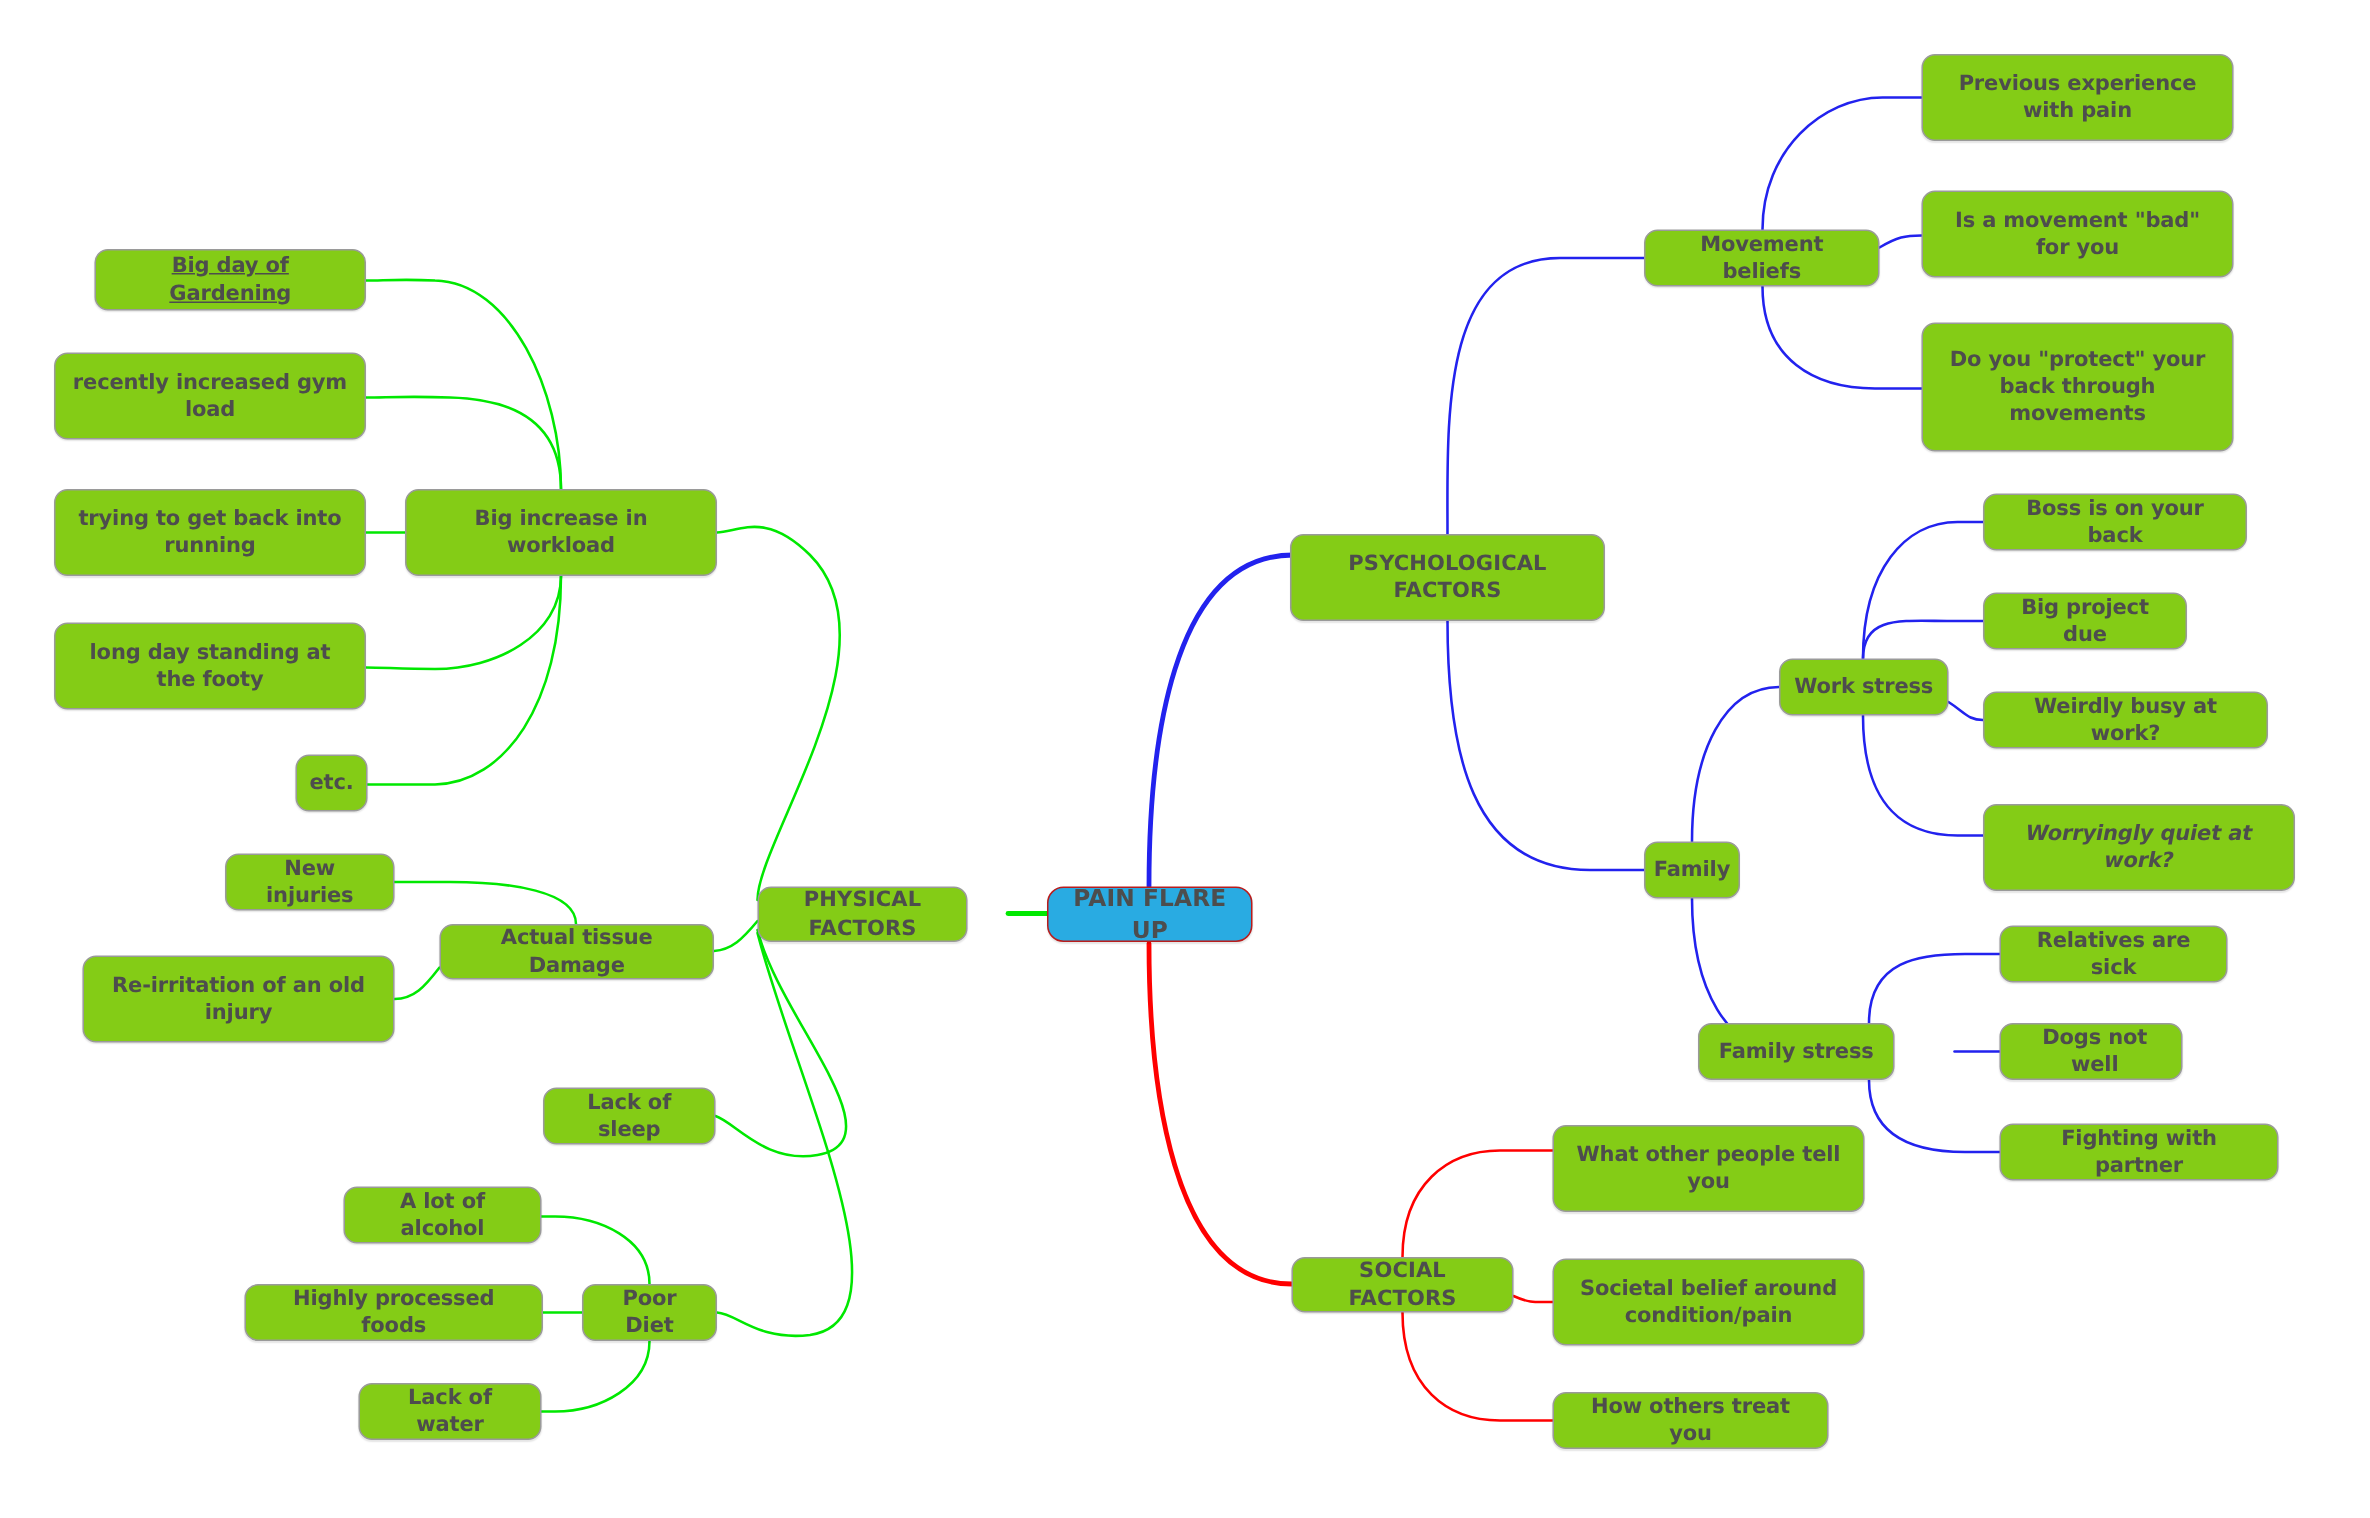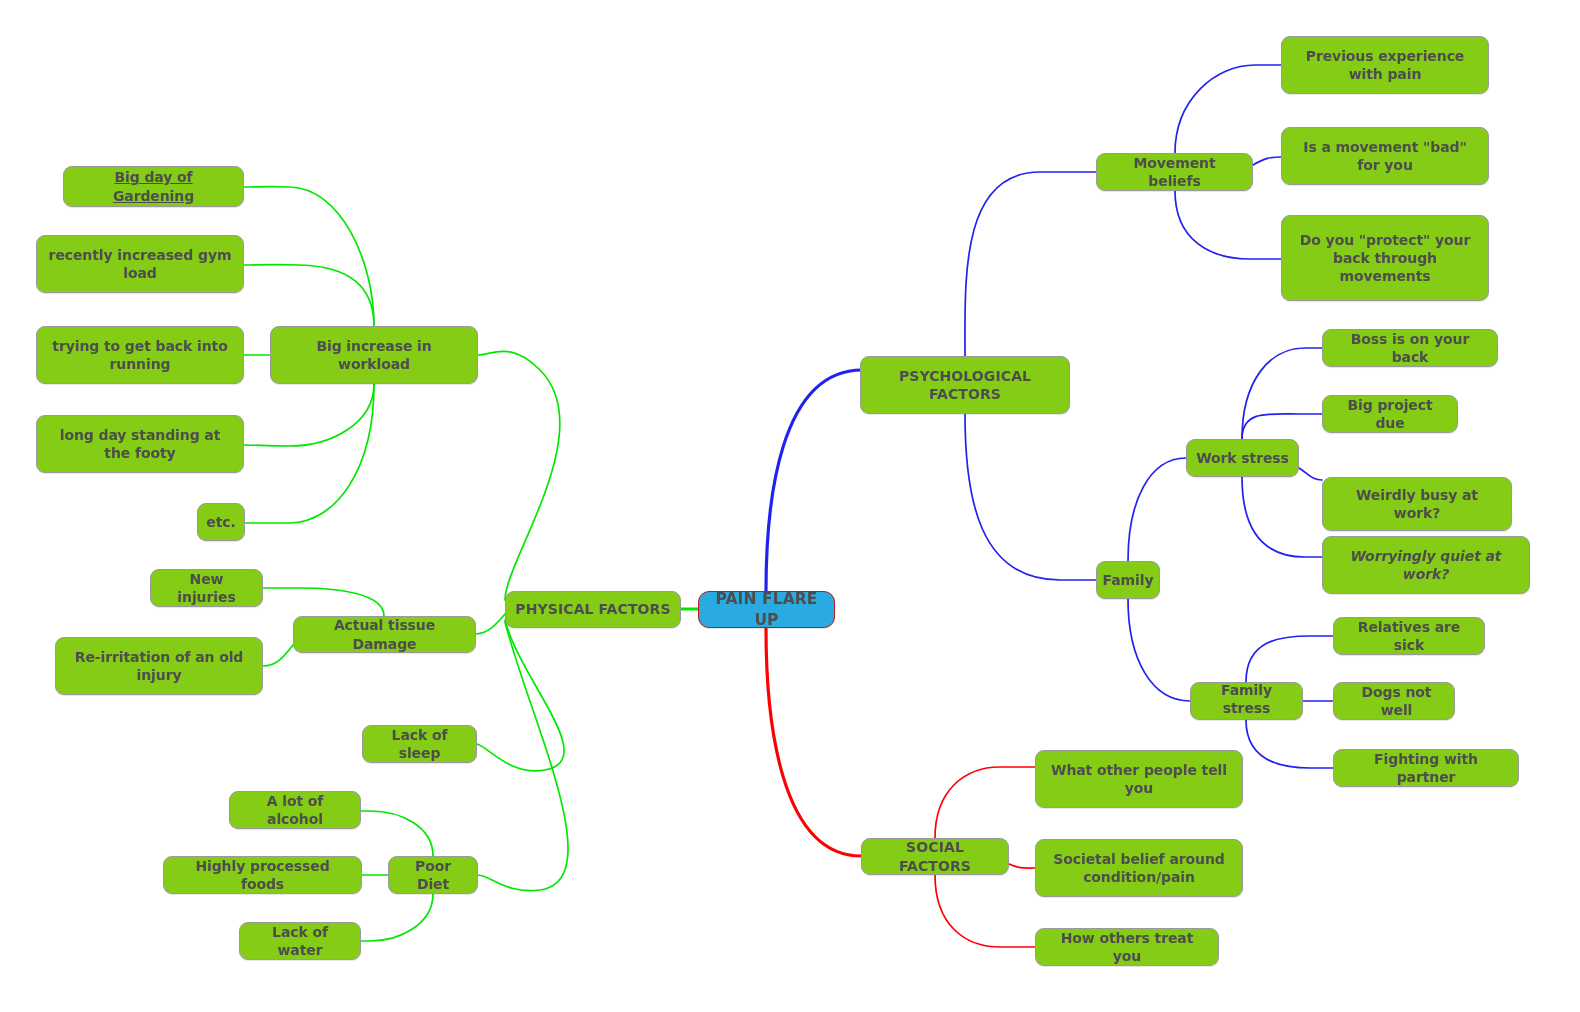--- a/index.html
+++ b/index.html
@@ -93,21 +93,21 @@
       <path d="M 1303 701 L 1333 701" fill="none" stroke="#2222ee" stroke-width="1.7" stroke-linecap="round"></path>
       <path d="M 1246 720 C 1246 760 1280 768 1310 768 C 1326 768 1324 768 1333 768" fill="none" stroke="#2222ee" stroke-width="1.7" stroke-linecap="round"></path>
       <path d="M 935 838 C 935 790 965 767 1000 767 C 1022 767 1024 767 1035 767" fill="none" stroke="#ff0000" stroke-width="1.7" stroke-linecap="round"></path>
       <path d="M 1009 864 C 1020 869 1024 868 1035 868" fill="none" stroke="#ff0000" stroke-width="1.7" stroke-linecap="round"></path>
       <path d="M 935 875 C 935 925 965 947 1000 947 C 1022 947 1024 947 1035 947" fill="none" stroke="#ff0000" stroke-width="1.7" stroke-linecap="round"></path>
     </svg>
   <div id="nodes">
       <div class="node root caps" style="left: 698px; top: 591px; width: 137px; height: 37px;">
         <span>PAIN FLARE UP</span>
       </div>
-      <div class="node caps" style="left: 505px; top: 591px; width: 176px; height: 37px;">
+      <div class="node caps" style="left: 505px; top: 591px; width: 140px; height: 37px;">
         <span>PHYSICAL FACTORS</span>
       </div>
       <div class="node" style="left: 270px; top: 326px; width: 208px; height: 58px;">
         <span>Big increase in workload</span>
       </div>
       <div class="node" style="left: 63px; top: 166px; width: 181px; height: 41px; text-decoration: underline;">
         <span>Big day of Gardening</span>
       </div>
       <div class="node" style="left: 36px; top: 235px; width: 208px; height: 58px;">
         <span>recently increased gym load</span>
@@ -165,27 +165,27 @@
       </div>
       <div class="node" style="left: 1186px; top: 439px; width: 113px; height: 38px;">
         <span>Work stress</span>
       </div>
       <div class="node" style="left: 1322px; top: 329px; width: 176px; height: 38px;">
         <span>Boss is on your back</span>
       </div>
       <div class="node" style="left: 1322px; top: 395px; width: 136px; height: 38px;">
         <span>Big project due</span>
       </div>
-      <div class="node" style="left: 1322px; top: 461px; width: 190px; height: 54px; margin-top: 16px;">
+      <div class="node" style="left: 1322px; top: 461px; width: 190px; height: 38px;">
         <span>Weirdly busy at work?</span>
       </div>
       <div class="node" style="left: 1322px; top: 536px; width: 208px; height: 58px; font-style: italic;">
         <span>Worryingly quiet at work?</span>
       </div>
-      <div class="node" style="left: 1190px; top: 682px; width: 113px; height: 38px; align-items: flex-end;">
+      <div class="node" style="left: 1132px; top: 682px; width: 131px; height: 38px;">
         <span>Family stress</span>
       </div>
       <div class="node" style="left: 1333px; top: 617px; width: 152px; height: 38px;">
         <span>Relatives are sick</span>
       </div>
       <div class="node" style="left: 1333px; top: 682px; width: 122px; height: 38px; padding-left: 14px;">
         <span>Dogs not well</span>
       </div>
       <div class="node" style="left: 1333px; top: 749px; width: 186px; height: 38px;">
         <span>Fighting with partner</span>

